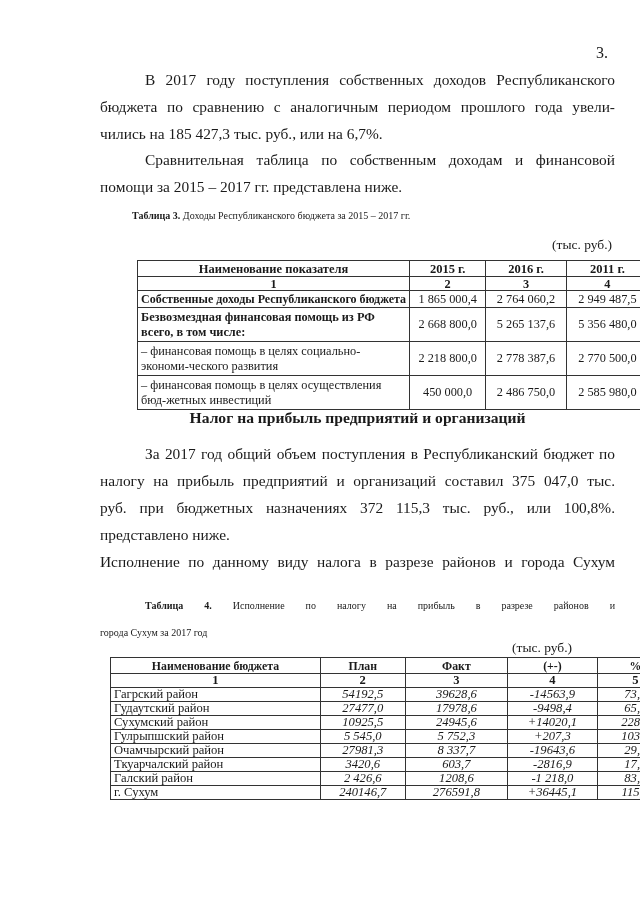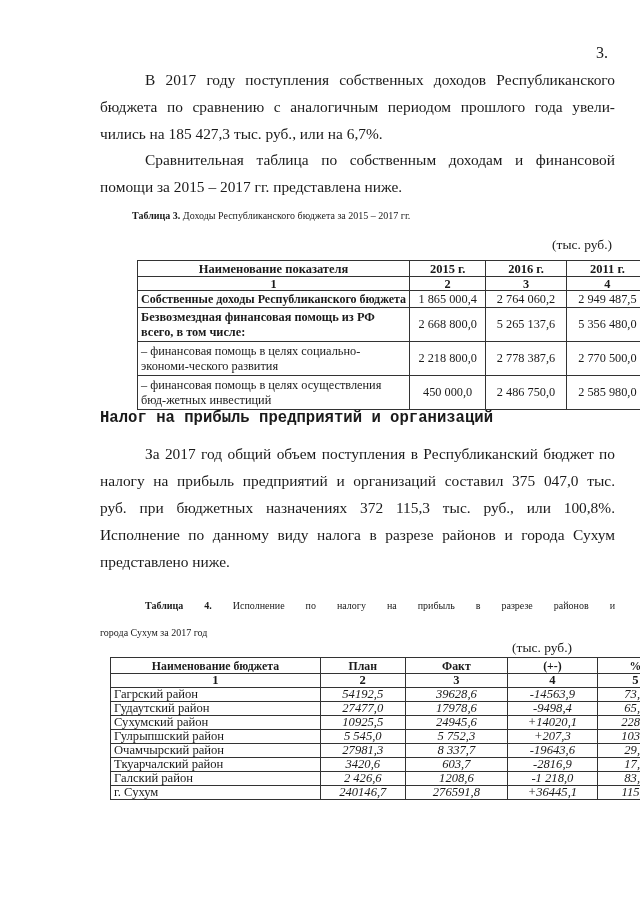--- a/index.html
+++ b/index.html
@@ -9,21 +9,21 @@
   }
   .abs { position: absolute; }
   .page-num { left: 596px; top: 44px; font-size: 16px; }
   .para { left: 100px; width: 515px; font-size: 15.4px; line-height: 27px; text-align: justify; }
   .para .line { display: block; text-align: justify; text-align-last: justify; white-space: nowrap; }
   .para .line.last { text-align-last: left; }
   .indent { padding-left: 45px; }
   .caption { font-size: 10px; }
   .caption b { font-weight: bold; }
   .units { font-size: 13.5px; }
-  .heading { font-size: 15.6px; font-weight: bold; text-align: left; font-family: Liberation Mono, monospace; }
+  .heading { font-size: 15.6px; font-weight: bold; text-align: center; }
 
   table { border-collapse: collapse; position: absolute; }
   td, th { border: 1px solid #333; padding: 0 3px; }
   .t3 { left: 101px; top: 260px; width: 512px; font-size: 12.3px; margin-left: 36px; }
   .t3 th { font-weight: bold; font-size: 12.5px; height: 15px; line-height: 14px; }
   .t3 td { line-height: 15px; }
   .t3 .num { text-align: center; white-space: nowrap; }
   .t3 .bold { font-weight: bold; }
   .t3 .idx td { font-weight: bold; text-align: center; height: 13px; line-height: 12px; }
 
@@ -100,22 +100,22 @@
   </tr>
 </tbody>
   </table>
 
 <div class="abs heading" style="left:100px; top:409px; width:515px;">Налог на прибыль предприятий и организаций</div>
 
 <div class="abs para" style="top:440px;">
   <span class="line indent">За 2017 год общий объем поступления в Республиканский бюджет по</span>
   <span class="line">налогу на прибыль предприятий и организаций составил 375 047,0 тыс.</span>
   <span class="line">руб. при бюджетных назначениях 372 115,3 тыс. руб., или 100,8%.</span>
+  <span class="line last">представлено ниже.</span>
   <span class="line">Исполнение по  данному виду налога в разрезе районов и города Сухум</span>
-  <span class="line last">представлено ниже.</span>
 </div>
 
 <div class="abs para" style="top:592px;">
   <span class="line indent caption"><b>Таблица 4.</b><span> Исполнение по налогу на прибыль в разрезе районов и</span></span>
   <span class="line last caption">города Сухум за 2017 год</span>
 </div>
 <div class="abs units" style="left:512px; top:640px;">(тыс. руб.)</div>
 
 <table class="t4">
   <colgroup>

